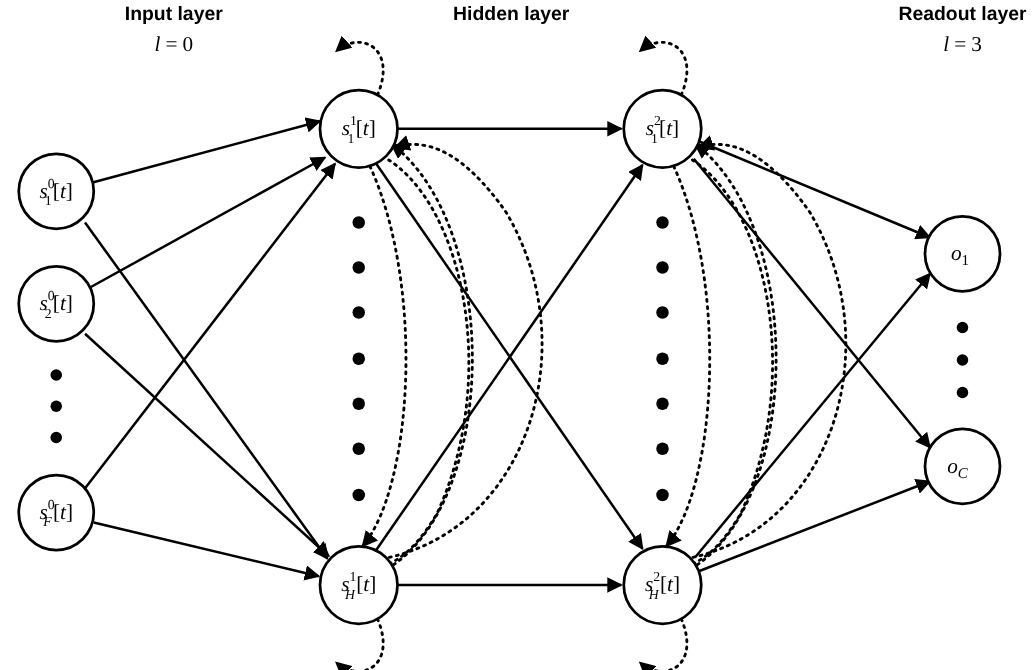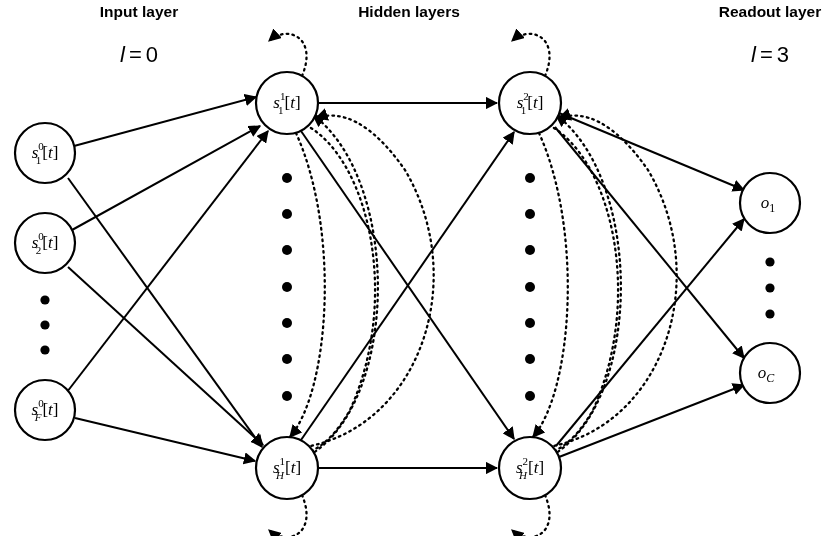--- a/index.html
+++ b/index.html
@@ -23,26 +23,26 @@
   }
   .col-header .title {
     font-family: "Liberation Sans", sans-serif;
     font-weight: bold;
     font-size: 15.5px;
     color: #000000;
     display: block;
     white-space: nowrap;
   }
   .col-header .sub {
-    font-family: Liberation Sans, sans-serif;
-    font-size: 22px;
+    font-family: Liberation Serif, serif;
+    font-size: 17px;
     font-style: italic;
     color: #000000;
     display: block;
-    margin-top: 24px;
+    margin-top: 7px;
     white-space: nowrap;
   }
   .col-header .sub .rm {
     font-style: normal;
   }
   svg#graph {
     position: absolute;
     left: 0;
     top: 0;
     width: 829px;
@@ -82,21 +82,21 @@
 <div id="canvas">
 
   <div class="col-header" style="left:39px; top:4px; width:200px;">
     <span class="title">Input layer</span>
     <span class="sub">
       <i>l</i><span class="rm" style="padding:0 4px;">=</span><span class="rm">0</span>
     </span>
   </div>
 
   <div class="col-header" style="left:309px; top:4px; width:200px;">
-    <span class="title">Hidden layers</span>
+    <span class="title">Hidden layer</span>
   </div>
 
   <div class="col-header" style="left:670px; top:4px; width:200px;">
     <span class="title">Readout layer</span>
     <span class="sub">
       <i>l</i><span class="rm" style="padding:0 4px;">=</span><span class="rm">3</span>
     </span>
   </div>
 
   <svg id="graph" viewBox="0 0 829 536">

